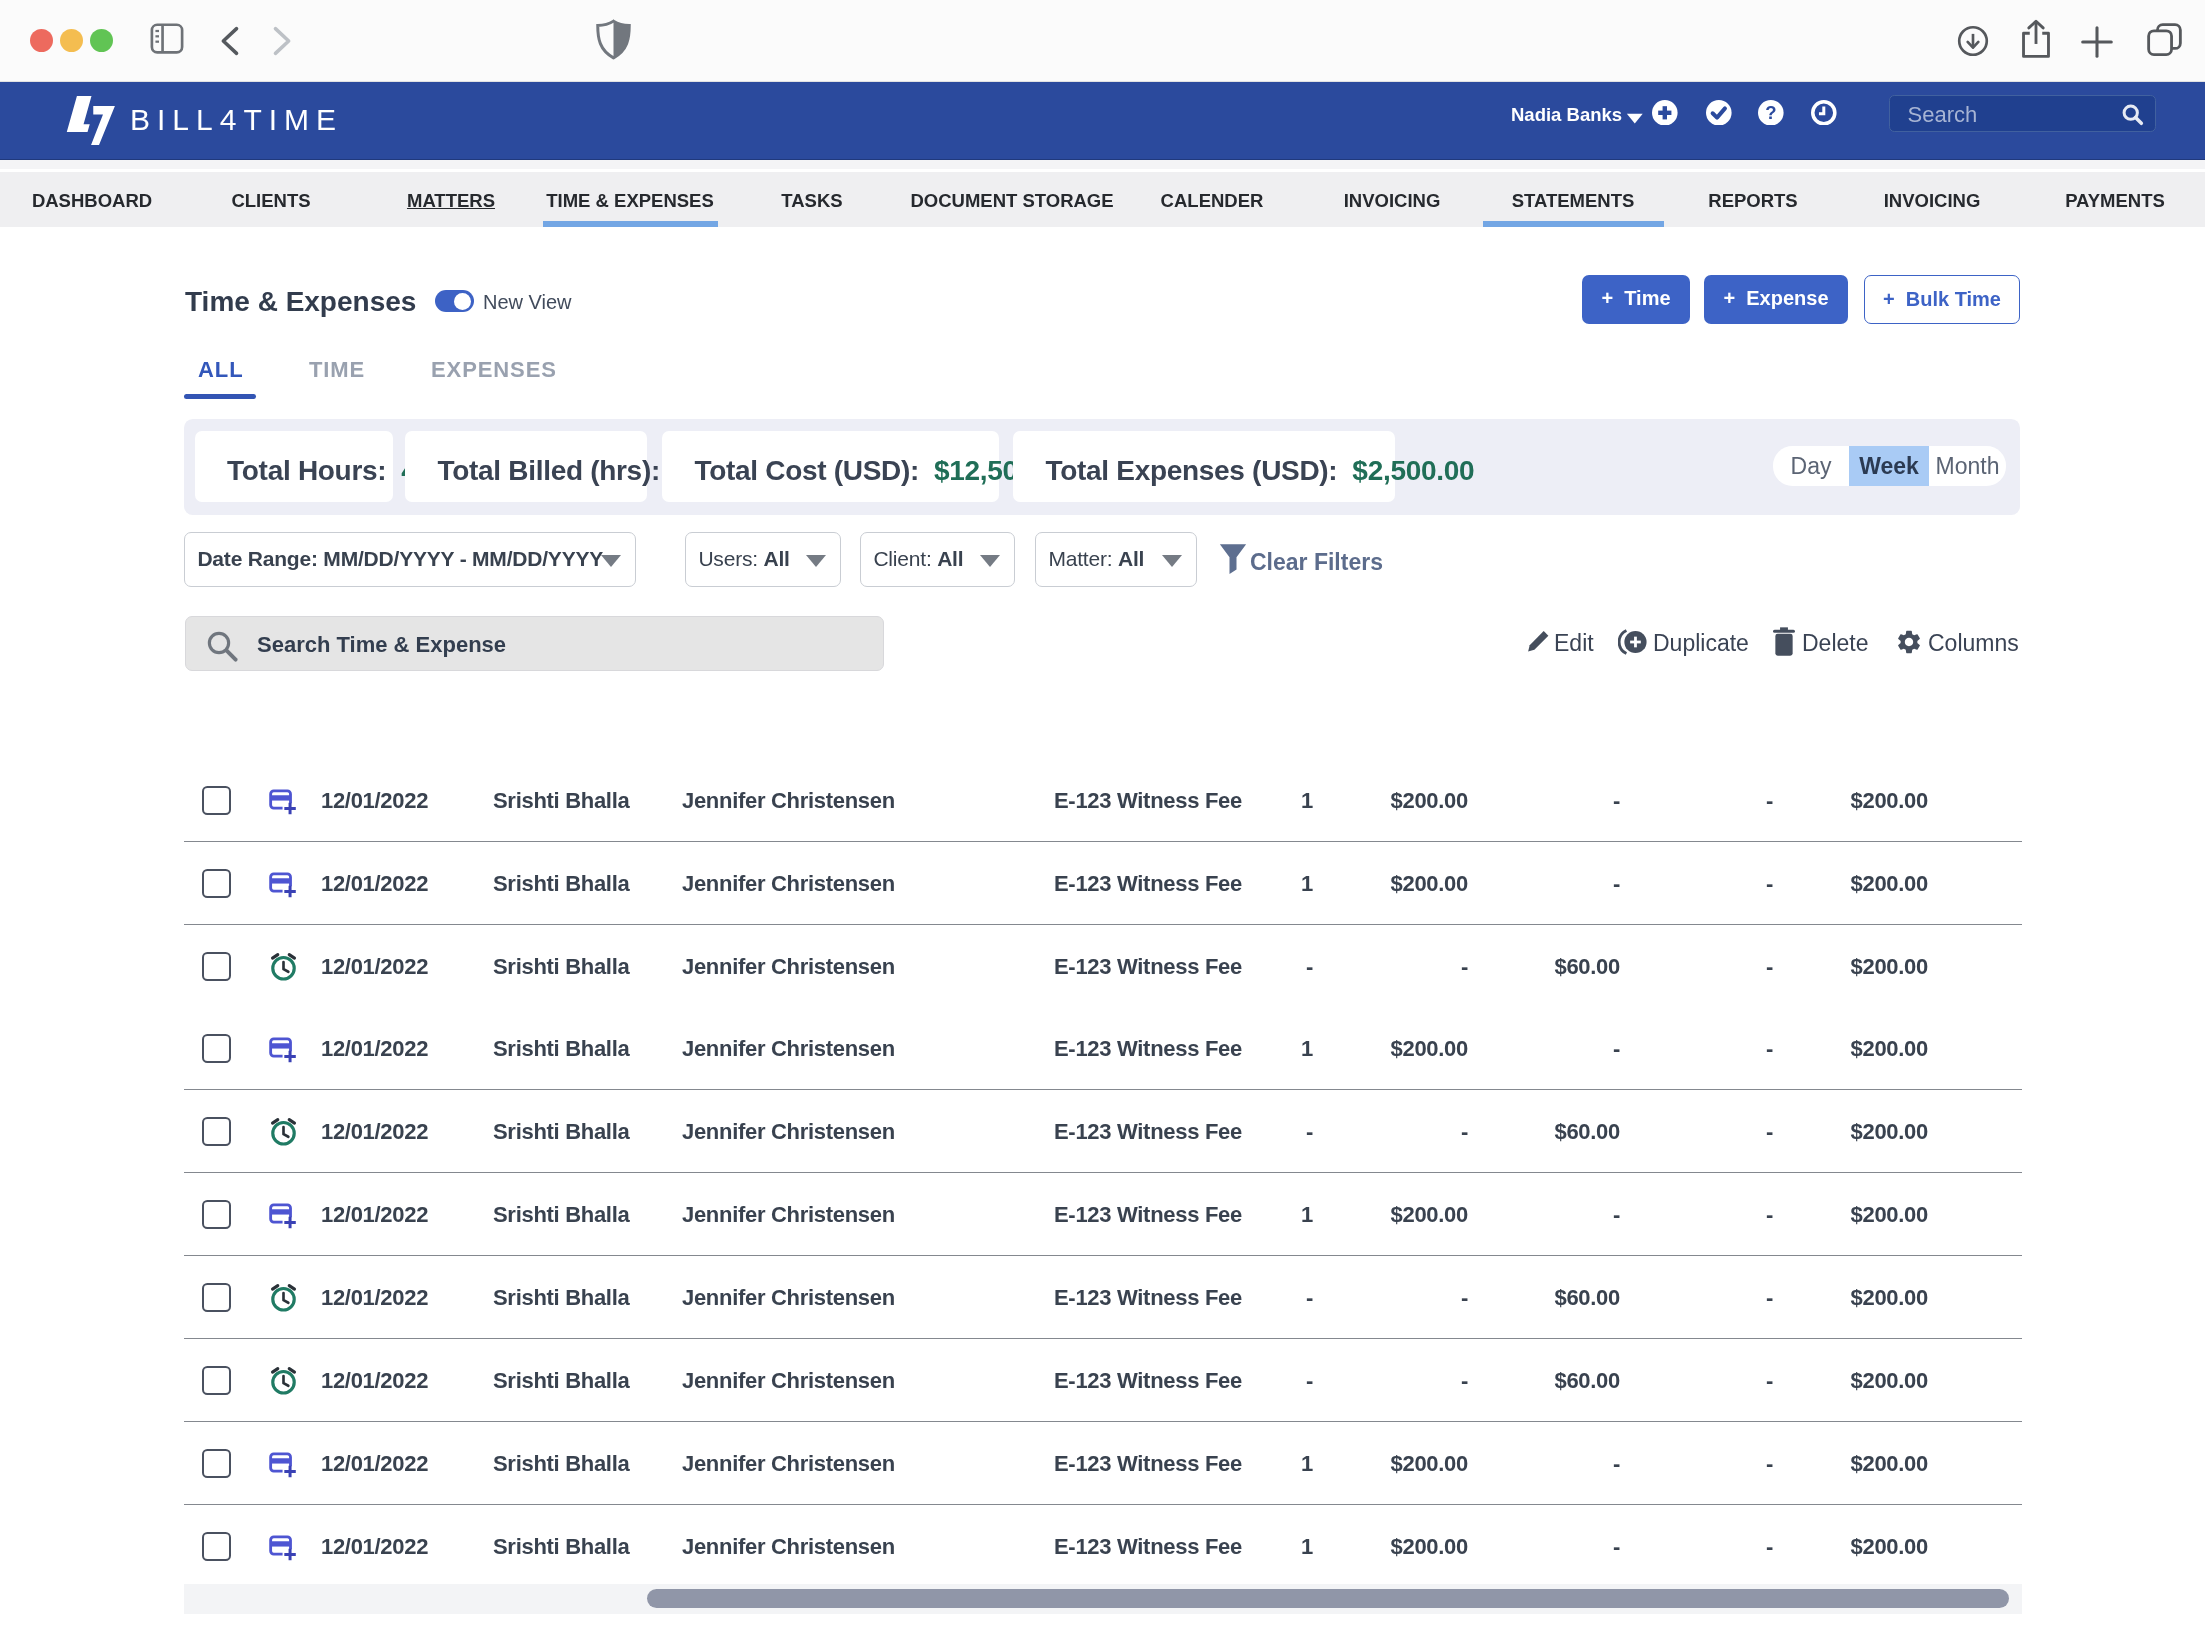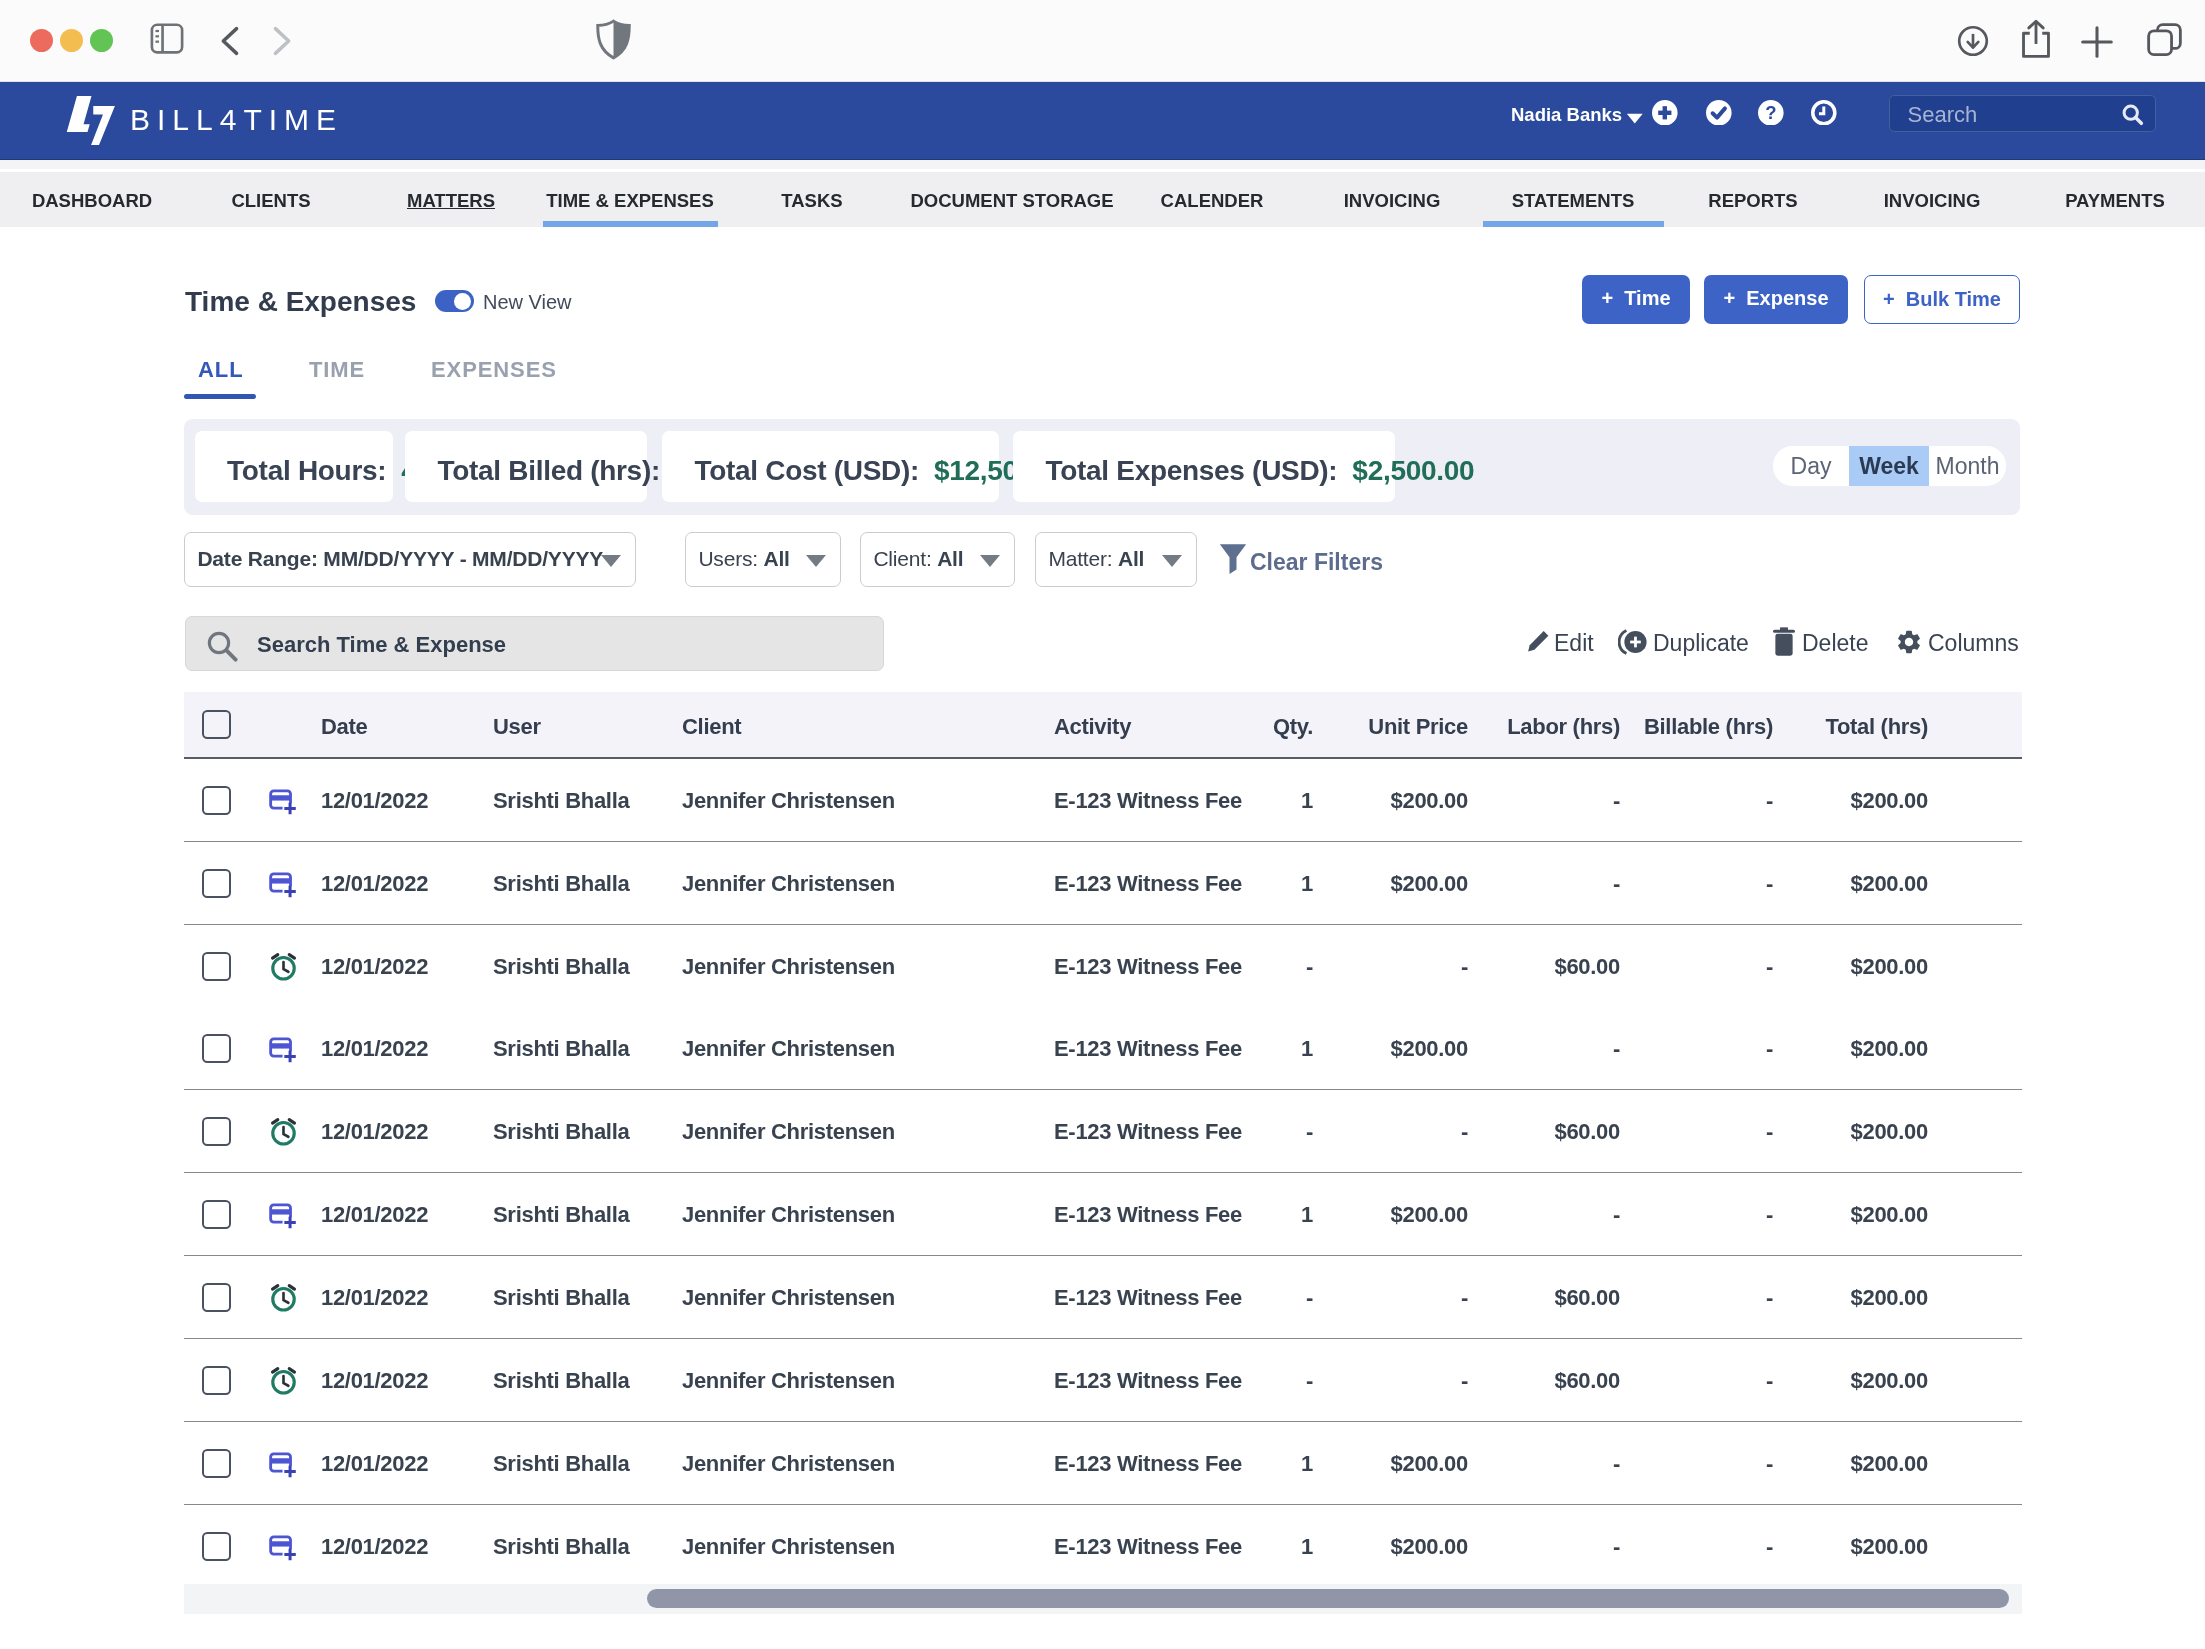--- a/index.html
+++ b/index.html
@@ -215,32 +215,20 @@
 <svg class="abs" style="left:1773px;top:627px;" width="22" height="29" viewBox="0 0 28 36">
 <rect x="3" y="8" width="22" height="28" rx="3" fill="#454E5D"></rect>
 <rect x="0" y="3" width="28" height="4" rx="2" fill="#454E5D"></rect>
 <rect x="9" y="0" width="10" height="4" fill="#454E5D"></rect>
 </svg>
 <div class="act" style="left:1802px;">Delete</div>
 <svg class="abs" style="left:1895px;top:628px;" width="28" height="28" viewBox="0 0 36 36">
 <path fill="#454E5D" fill-rule="evenodd" transform="scale(1.5)" d="M19.14 12.94c.04-.3.06-.61.06-.94 0-.32-.02-.64-.07-.94l2.03-1.58c.18-.14.23-.41.12-.61l-1.92-3.32c-.12-.22-.37-.29-.59-.22l-2.39.96c-.5-.38-1.03-.7-1.62-.94l-.36-2.54c-.04-.24-.24-.41-.48-.41h-3.84c-.24 0-.43.17-.47.41l-.36 2.54c-.59.24-1.13.57-1.62.94l-2.39-.96c-.22-.08-.47 0-.59.22L2.74 8.87c-.12.21-.08.47.12.61l2.03 1.58c-.05.3-.09.63-.09.94s.02.64.07.94l-2.03 1.58c-.18.14-.23.41-.12.61l1.92 3.32c.12.22.37.29.59.22l2.39-.96c.5.38 1.03.7 1.62.94l.36 2.54c.05.24.24.41.48.41h3.84c.24 0 .44-.17.47-.41l.36-2.54c.59-.24 1.13-.56 1.62-.94l2.39.96c.22.08.47 0 .59-.22l1.92-3.32c.12-.22.07-.47-.12-.61l-2.01-1.58zM12 15.6c-1.98 0-3.6-1.62-3.6-3.6s1.62-3.6 3.6-3.6 3.6 1.62 3.6 3.6-1.62 3.6-3.6 3.6z"></path>
 </svg>
 <div class="act" style="left:1928px;">Columns</div>
-<div id="thead">
-<div class="cbxh"></div>
-<div class="th" style="left:137px;">Date</div>
-<div class="th" style="left:309px;">User</div>
-<div class="th" style="left:498px;">Client</div>
-<div class="th" style="left:870px;">Activity</div>
-<div class="th num" style="left:1129px;">Qty.</div>
-<div class="th num" style="left:1284px;">Unit Price</div>
-<div class="th num" style="left:1436px;">Labor (hrs)</div>
-<div class="th num" style="left:1589px;">Billable (hrs)</div>
-<div class="th num" style="left:1744px;">Total (hrs)</div>
-</div>
 <div class="row" style="top:759px;">
 <div class="cbx"></div>
 <svg class="abs" style="left:84px;top:27px;" width="30" height="30" viewBox="0 0 34 34">
 <path d="M25.5 19.5 V9 a3.5 3.5 0 0 0 -3.5 -3.5 H6.5 a3.5 3.5 0 0 0 -3.5 3.5 V21.5 a3.5 3.5 0 0 0 3.5 3.5 H16.5" fill="none" stroke="#4E55D2" stroke-width="3.2"></path>
 <rect x="3" y="10.5" width="22.5" height="6" fill="#4E55D2"></rect>
 <line x1="25" y1="19" x2="25" y2="32" stroke="#3A41B5" stroke-width="3.4"></line>
 <line x1="18.5" y1="25.5" x2="31.5" y2="25.5" stroke="#3A41B5" stroke-width="3.4"></line>
 </svg>
 <div class="cell" style="left:137px;">12/01/2022</div>
 <div class="cell" style="left:309px;">Srishti Bhalla</div>

